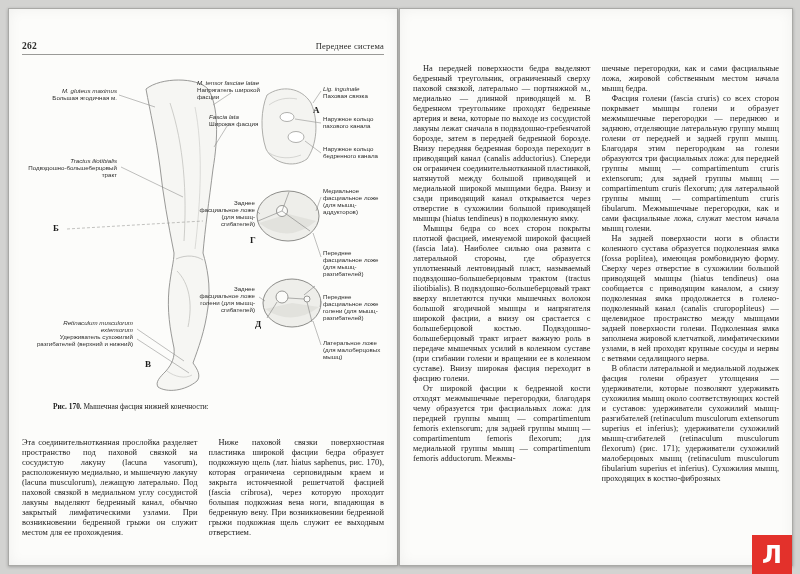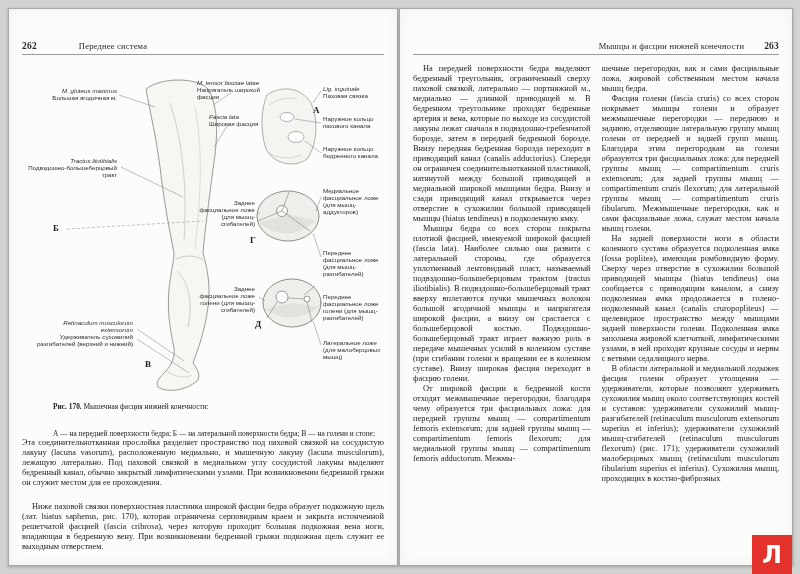--- a/index.html
+++ b/index.html
@@ -15,21 +15,21 @@
     border:1px solid #a9a9a6;
     box-shadow:0 1px 3px rgba(0,0,0,.25), inset 0 0 14px rgba(0,0,0,.05);
   }
   .page.left{left:8px;width:388px;}
   .page.right{left:399px;width:392px;}
 
   .page-header{
     position:absolute;left:13px;right:13px;top:32px;
     display:flex;align-items:baseline;
     border-bottom:1px solid #9a9a97;padding-bottom:3px;
-    font-size:8.5px;letter-spacing:.2px;color:#2a2a29;
+    font-size:8.5px;letter-spacing:.2px;color:#2a2a29;justify-content:space-between;
   }
   .pagenum{font-weight:bold;font-size:9.5px;}
   .left .running{margin-left:42px;}
   .right .running{margin-left:auto;}
   .right .pagenum{margin-left:20px;}
 
   .figure{position:absolute;left:10px;top:52px;width:368px;height:338px;}
   .figure svg{position:absolute;left:0;top:0;}
   .fig-label{
     position:absolute;font-size:6.2px;line-height:7px;color:#2e2e2d;
@@ -38,21 +38,21 @@
   .fig-label .lat{font-style:italic;display:block;}
   .fig-label .ru{display:block;}
   .ra{text-align:right;}
   .fig-letter{position:absolute;font-weight:bold;font-size:9px;color:#1d1d1c;}
 
   .caption{position:absolute;left:44px;right:12px;top:393px;font-size:7.4px;line-height:9px;color:#222;}
   .caption .cap-head{margin-bottom:18px;}
   .caption b{font-weight:bold;}
 
   .cols{position:absolute;left:13px;right:13px;display:flex;gap:11px;}
-  .left .cols{top:429px;bottom:11px;flex-direction:column;}
+  .left .cols{top:429px;bottom:11px;}
   .right .cols{top:55px;bottom:11px;}
   .col{flex:1;overflow:hidden;}
   .col p{
     margin:0;font-size:8.4px;line-height:10px;
     text-align:justify;text-indent:10px;color:#222;
   }
   .col p.cont{text-indent:0;}
 
   .logo{
     position:absolute;left:752px;top:535px;width:40px;height:39px;
@@ -175,38 +175,33 @@
       <div class="fig-letter" style="left:126px;top:298px">В</div>
       <div class="fig-letter" style="left:231px;top:174px">Г</div>
       <div class="fig-letter" style="left:236px;top:258px">Д</div>
     </div>
 
     <div class="caption">
       <div class="cap-head">
         <b>Рис. 170.</b>
         <span>Мышечная фасция нижней конечности:</span>
       </div>
-      <div class="cap-line">А — на передней поверхности бедра; Б — на латеральной поверхности бедра; В — на голени и стопе;</div>
     </div>
 
     <div class="cols">
       <div class="col">
         <p class="cont">Эта соединительнотканная прослойка разделяет пространство под паховой связкой на сосудистую лакуну (lacuna vasorum), расположенную медиально, и мышечную лакуну (lacuna musculorum), лежащую латерально. Под паховой связкой в медиальном углу сосудистой лакуны выделяют бедренный канал, обычно закрытый лимфатическими узлами. При возникновении бедренной грыжи он служит местом для ее прохождения.</p>
       </div>
       <div class="col">
         <p>Ниже паховой связки поверхностная пластинка широкой фасции бедра образует подкожную щель (лат. hiatus saphenus, рис. 170), которая ограничена серповидным краем и закрыта истонченной решетчатой фасцией (fascia cribrosa), через которую проходит большая подкожная вена ноги, впадающая в бедренную вену. При возникновении бедренной грыжи подкожная щель служит ее выходным отверстием.</p>
       </div>
     </div>
   </div>
 
   <div class="page right">
-    <div class="page-header">
-      <span class="running">Мышцы и фасции нижней конечности</span>
-      <span class="pagenum">263</span>
-    </div>
 
     <div class="cols">
       <div class="col">
         <p>На передней поверхности бедра выделяют бедренный треугольник, ограниченный сверху паховой связкой, латерально — портняжной м., медиально — длинной приводящей м. В бедренном треугольнике проходят бедренные артерия и вена, которые по выходе из сосудистой лакуны лежат сначала в подвздошно-гребенчатой борозде, затем в передней бедренной борозде. Внизу передняя бедренная борозда переходит в приводящий канал (canalis adductorius). Спереди он ограничен соединительнотканной пластинкой, натянутой между большой приводящей и медиальной широкой мышцами бедра. Внизу и сзади приводящий канал открывается через отверстие в сухожилии большой приводящей мышцы (hiatus tendineus) в подколенную ямку.</p>
         <p>Мышцы бедра со всех сторон покрыты плотной фасцией, именуемой широкой фасцией (fascia lata). Наиболее сильно она развита с латеральной стороны, где образуется уплотненный лентовидный пласт, называемый подвздошно-большеберцовым трактом (tractus iliotibialis). В подвздошно-большеберцовый тракт вверху вплетаются пучки мышечных волокон большой ягодичной мышцы и напрягателя широкой фасции, а внизу он срастается с большеберцовой костью. Подвздошно-большеберцовый тракт играет важную роль в передаче мышечных усилий в коленном суставе (при сгибании голени и вращении ее в коленном суставе). Внизу широкая фасция переходит в фасцию голени.</p>
         <p>От широкой фасции к бедренной кости отходят межмышечные перегородки, благодаря чему образуется три фасциальных ложа: для передней группы мышц — compartimentum femoris extensorum; для задней группы мышц — compartimentum femoris flexorum; для медиальной группы мышц — compartimentum femoris adductorum. Межмы-</p>
       </div>
       <div class="col">
         <p class="cont">шечные перегородки, как и сами фасциальные ложа, жировой собственным местом начала мышц бедра.</p>
         <p>Фасция голени (fascia cruris) со всех сторон покрывает мышцы голени и образует межмышечные перегородки — переднюю и заднюю, отделяющие латеральную группу мышц голени от передней и задней групп мышц. Благодаря этим перегородкам на голени образуются три фасциальных ложа: для передней группы мышц — compartimentum cruris extensorum; для задней группы мышц — compartimentum cruris flexorum; для латеральной группы мышц — compartimentum cruris fibularum. Межмышечные перегородки, как и сами фасциальные ложа, служат местом начала мышц голени.</p>

